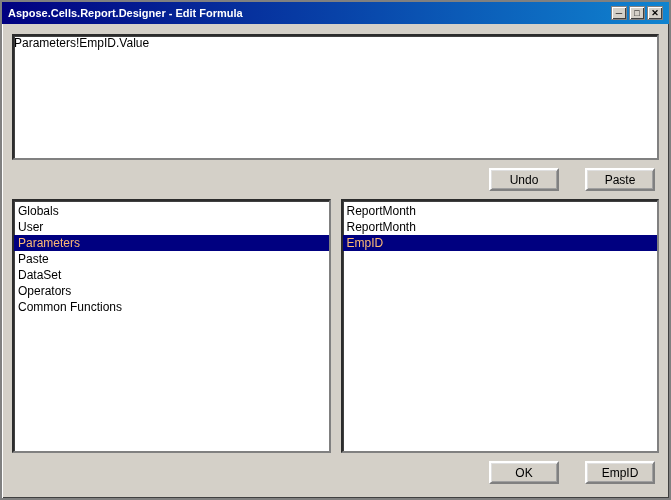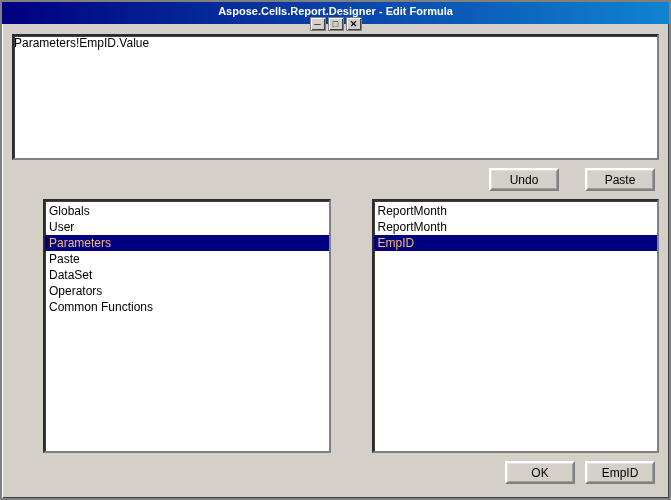--- a/index.html
+++ b/index.html
@@ -29,21 +29,20 @@
 
     .title-bar {
       background: linear-gradient(to right, #000080, #1084d0);
       color: white;
       padding: 3px 6px;
       display: flex;
       align-items: center;
       justify-content: space-between;
       height: 22px;
       flex-shrink: 0;
-      flex-direction: column;
     }
 
     .title-bar-text {
       font-size: 11px;
       font-weight: bold;
       color: white;
     }
 
     .title-bar-buttons {
       display: flex;
@@ -108,21 +107,20 @@
     .lists-row {
       display: flex;
       gap: 10px;
       flex: 1;
     }
 
     .list-container {
       display: flex;
       flex-direction: column;
       flex: 1;
-      margin-left: 31px;
     }
 
     .list-box {
       background: white;
       border: 2px inset #808080;
       box-shadow: inset 1px 1px #404040, inset -1px -1px #ffffff;
       flex: 1;
       overflow-y: auto;
       padding: 2px 0;
     }
@@ -135,21 +133,21 @@
     }
 
     .list-item.selected {
       background: #000080;
       color: #fdba74;
     }
 
     .bottom-buttons {
       display: flex;
       justify-content: flex-end;
-      gap: 10px;
+      gap: 26px;
       padding-right: 4px;
       padding-bottom: 4px;
     }
 
     .list-box::-webkit-scrollbar {
       width: 16px;
     }
     .list-box::-webkit-scrollbar-track {
       background: #d4d0c8;
       border: 1px solid #808080;

